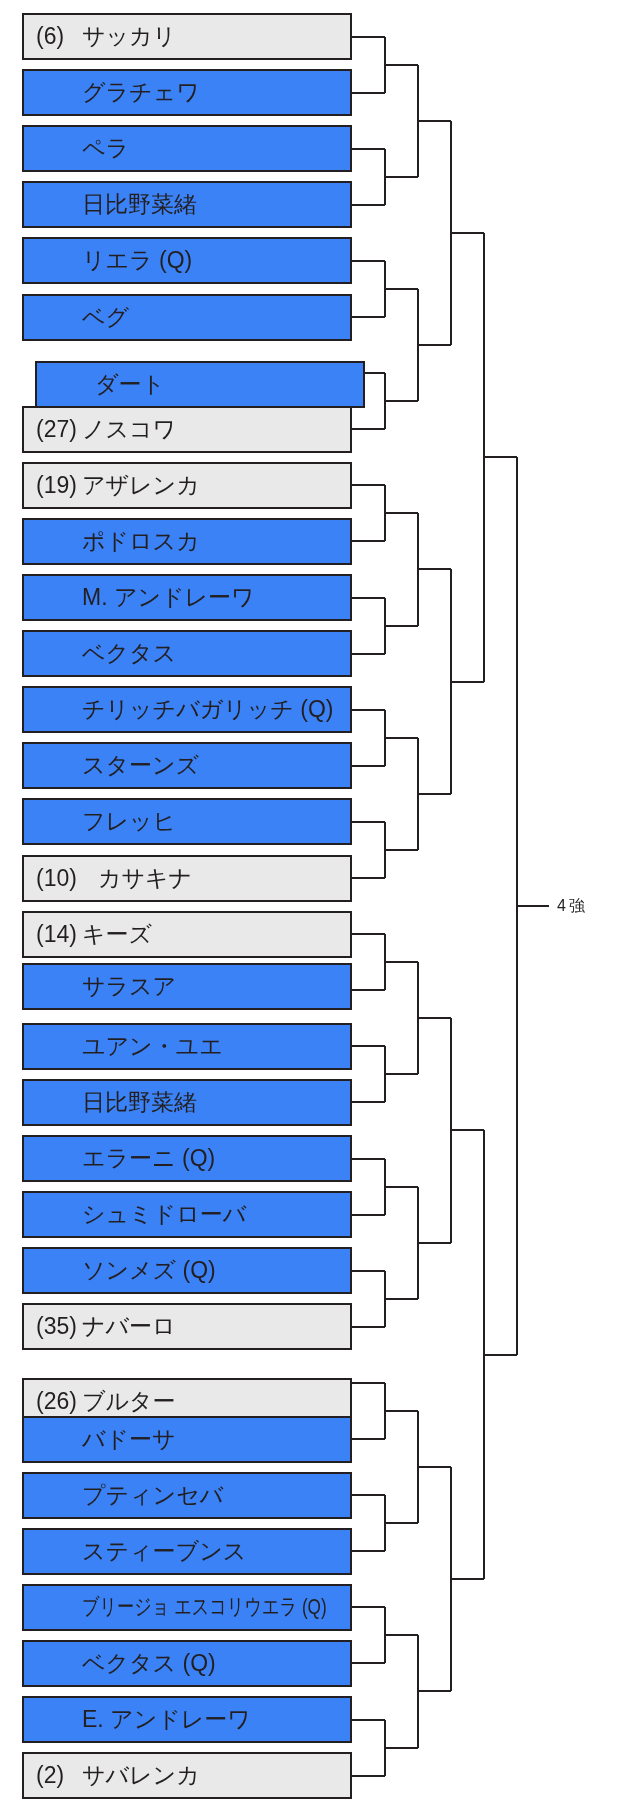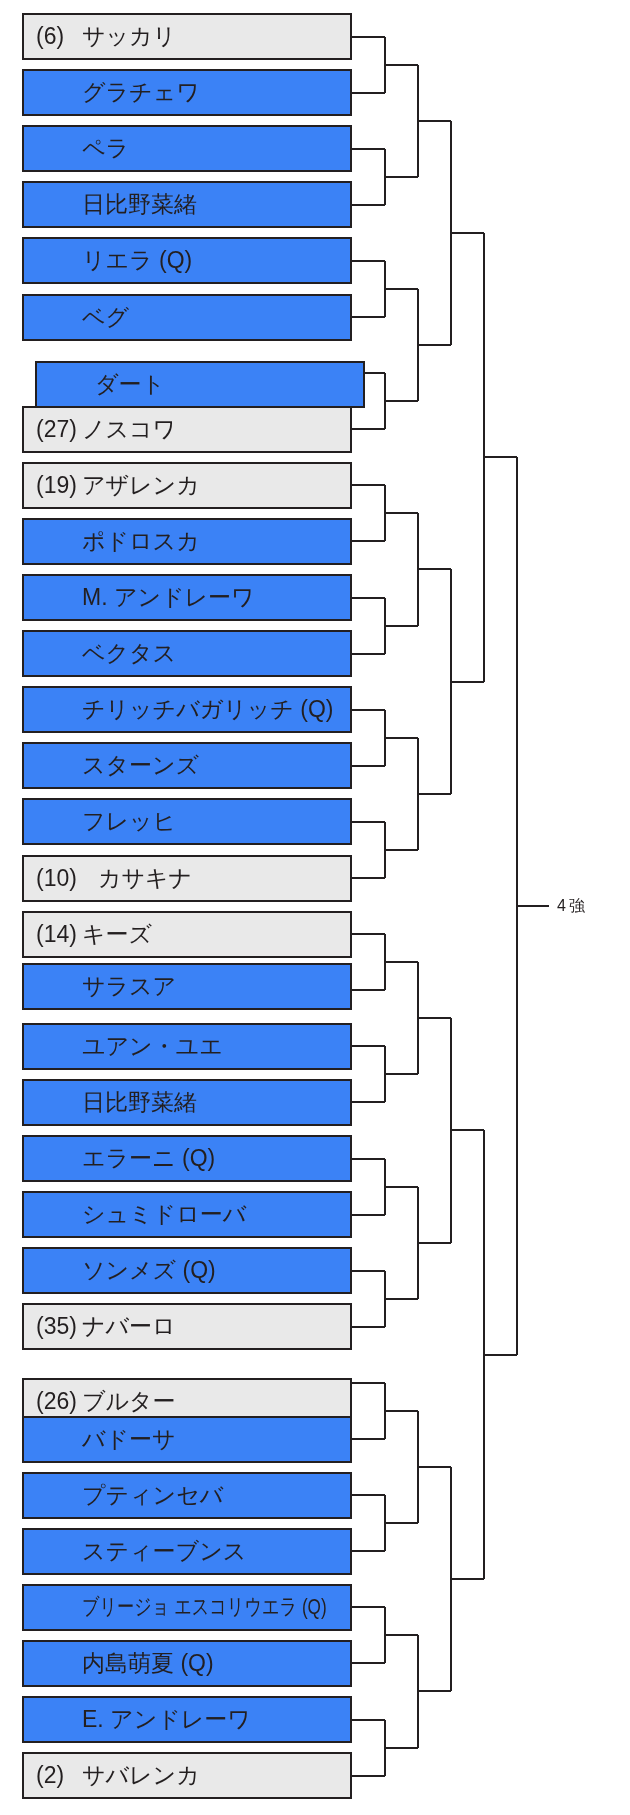--- a/index.html
+++ b/index.html
@@ -269,21 +269,21 @@
       <div class="pbox" style="top: 1527.7px;">
         <span class="seed"></span>
         <span class="pname">スティーブンス</span>
       </div>
       <div class="pbox" style="top: 1583.8px;">
         <span class="seed"></span>
         <span class="pname condensed">ブリージョ エスコリウエラ (Q)</span>
       </div>
       <div class="pbox" style="top: 1639.9px;">
         <span class="seed"></span>
-        <span class="pname">内島萌夏 (Q)</span>
+        <span class="pname">ベクタス (Q)</span>
       </div>
       <div class="pbox" style="top: 1696px;">
         <span class="seed"></span>
         <span class="pname">E. アンドレーワ</span>
       </div>
       <div class="pbox shaded" style="top: 1752.1px;">
         <span class="seed">(2)</span>
         <span class="pname">サバレンカ</span>
       </div>
     </div>

